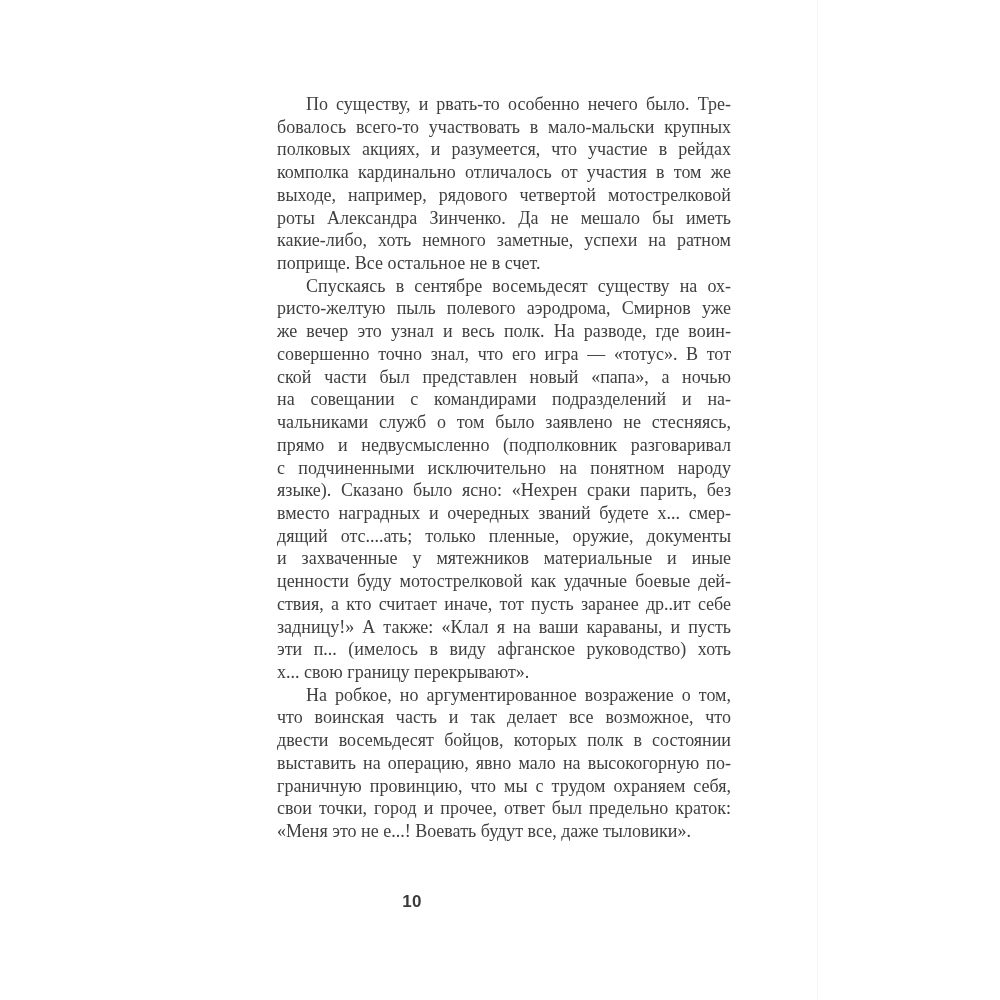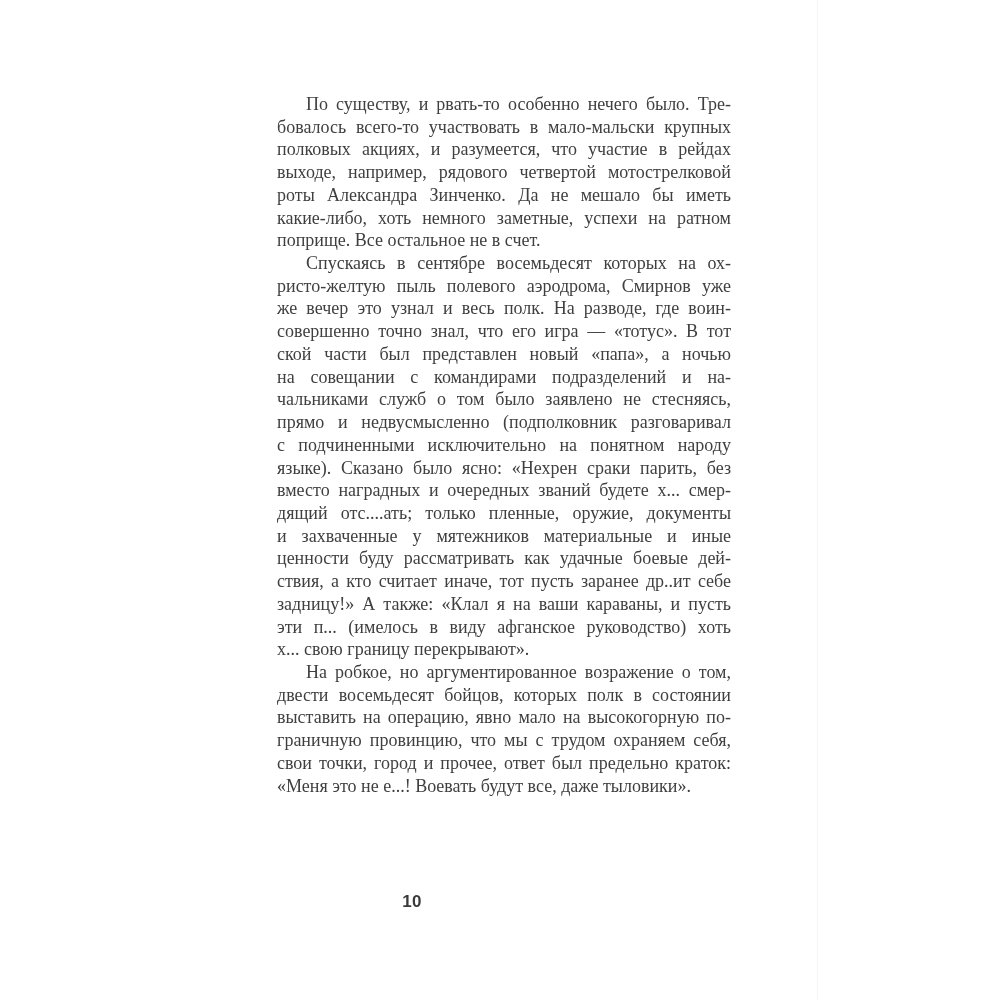--- a/index.html
+++ b/index.html
@@ -63,43 +63,45 @@
 </style>
 </head>
 <body>
 
 <div class="book-page">
   <div class="page-edge"></div>
   <div class="text-block">
       <div class="line para-first">По существу, и рвать-то особенно нечего было. Тре-</div>
       <div class="line">бовалось всего-то участвовать в мало-мальски крупных</div>
       <div class="line">полковых акциях, и разумеется, что участие в рейдах</div>
+      <div class="line">комполка кардинально отличалось от участия в том же</div>
       <div class="line">выходе, например, рядового четвертой мотострелковой</div>
       <div class="line">роты Александра Зинченко. Да не мешало бы иметь</div>
       <div class="line">какие-либо, хоть немного заметные, успехи на ратном</div>
       <div class="line para-last">поприще. Все остальное не в счет.</div>
-      <div class="line para-first">Спускаясь в сентябре восемьдесят которых на ох-</div>
+      <div class="line para-first">Спускаясь в сентябре восемьдесят существу на ох-</div>
       <div class="line">ристо-желтую пыль полевого аэродрома, Смирнов уже</div>
       <div class="line">же вечер это узнал и весь полк. На разводе, где воин-</div>
       <div class="line">совершенно точно знал, что его игра — «тотус». В тот</div>
       <div class="line">ской части был представлен новый «папа», а ночью</div>
       <div class="line">на совещании с командирами подразделений и на-</div>
       <div class="line">чальниками служб о том было заявлено не стесняясь,</div>
       <div class="line">прямо и недвусмысленно (подполковник разговаривал</div>
       <div class="line">с подчиненными исключительно на понятном народу</div>
       <div class="line">языке). Сказано было ясно: «Нехрен сраки парить, без</div>
       <div class="line">вместо наградных и очередных званий будете х... смер-</div>
       <div class="line">дящий отс....ать; только пленные, оружие, документы</div>
       <div class="line">и захваченные у мятежников материальные и иные</div>
-      <div class="line">ценности буду рассматривать как удачные боевые дей-</div>
+      <div class="line">ценности буду мотострелковой как удачные боевые дей-</div>
       <div class="line">ствия, а кто считает иначе, тот пусть заранее др..ит себе</div>
       <div class="line">задницу!» А также: «Клал я на ваши караваны, и пусть</div>
       <div class="line">эти п... (имелось в виду афганское руководство) хоть</div>
       <div class="line para-last">х... свою границу перекрывают».</div>
       <div class="line para-first">На робкое, но аргументированное возражение о том,</div>
+      <div class="line">что воинская часть и так делает все возможное, что</div>
       <div class="line">двести восемьдесят бойцов, которых полк в состоянии</div>
       <div class="line">выставить на операцию, явно мало на высокогорную по-</div>
       <div class="line">граничную провинцию, что мы с трудом охраняем себя,</div>
       <div class="line">свои точки, город и прочее, ответ был предельно краток:</div>
       <div class="line para-last">«Меня это не е...! Воевать будут все, даже тыловики».</div>
     </div>
   <div class="page-number">10</div>
 </div>
 
 </body></html>

